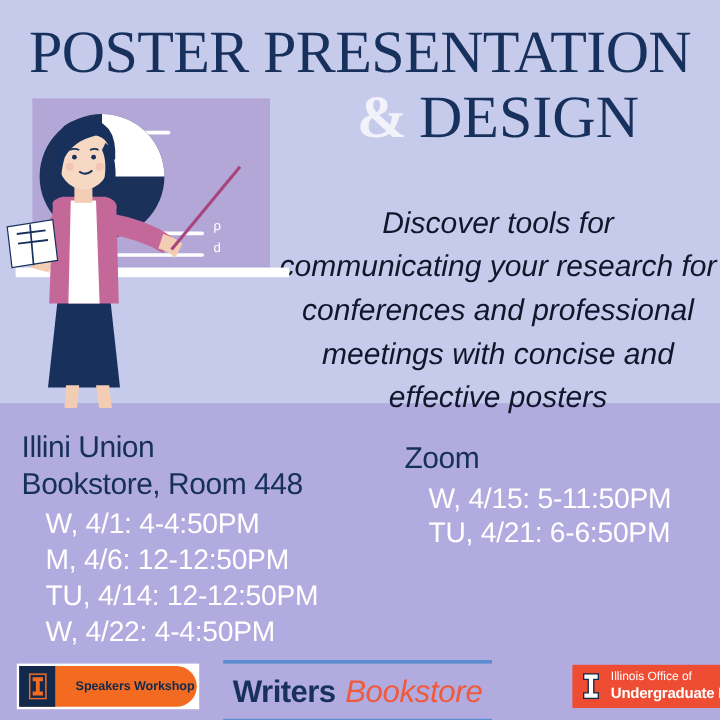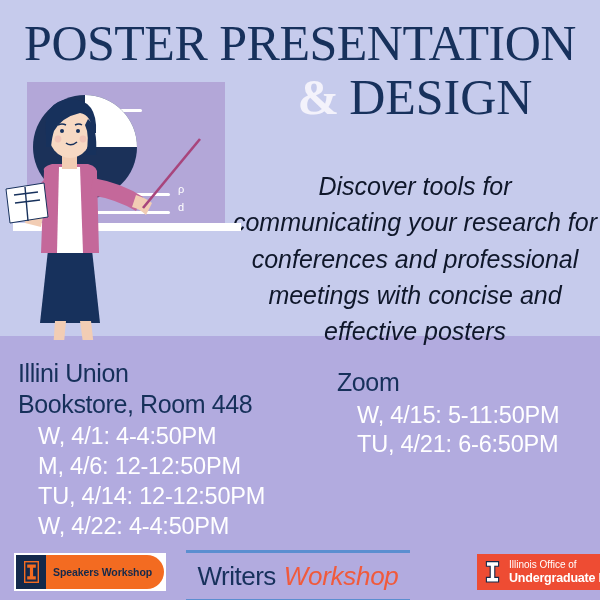--- a/index.html
+++ b/index.html
@@ -71,30 +71,30 @@
   .sp-inner{
     position:relative;width:100%;height:100%;
     background:#f36b21;border-radius:0 17px 17px 0;
     display:flex;align-items:center;
   }
   .sp-block{
     width:30px;height:100%;background:#13294b;
     display:flex;align-items:center;justify-content:center;flex:none;
   }
   .sp-text{
-    color:#13294b;font-size:10.5px;font-weight:700;margin-left:7px;
+    color:#13294b;font-size:10.5px;font-weight:700;margin-left:17px;
     white-space:nowrap;letter-spacing:-0.1px;
   }
 
   .logo-writers{
     position:absolute;left:186px;top:2px;width:224px;height:46px;
     border-top:3px solid #5b8ed0;border-bottom:3px solid #5b8ed0;
     display:flex;align-items:center;justify-content:center;
   }
-  .wr-1{color:#17315c;font-size:26px;font-weight:400;letter-spacing:-0.5px;}
+  .wr-1{color:#17315c;font-size:26px;font-weight:700;letter-spacing:-0.5px;}
   .wr-2{color:#f05a3c;font-size:26px;font-style:italic;margin-left:8px;letter-spacing:-0.3px;}
 
   .logo-our{
     position:absolute;left:429px;top:6px;width:163px;height:36px;
     background:#ee4c33;display:flex;align-items:center;margin-left:48px;
   }
   .our-i{width:26px;height:100%;display:flex;align-items:center;justify-content:center;flex:none;margin-left:2px;}
   .our-txt{margin-left:4px;color:#fff;line-height:1.12;}
   .our-l1{font-size:10px;font-weight:400;white-space:nowrap;}
   .our-l2{font-size:12.5px;font-weight:700;white-space:nowrap;letter-spacing:-0.2px;}
@@ -210,21 +210,21 @@
             <rect x="0.7" y="0.7" width="13.6" height="20.6" fill="none" stroke="#f36b21" stroke-width="1.4"></rect>
             <path d="M3.2 3.4 h8.6 v3.3 h-2.7 v8.6 h2.7 v3.3 h-8.6 v-3.3 h2.7 v-8.6 h-2.7 z" fill="#f36b21"></path>
           </svg>
         </div>
         <span class="sp-text">Speakers Workshop</span>
       </div>
     </div>
 
     <div class="logo-writers">
       <span class="wr-1">Writers</span>
-      <span class="wr-2">Workshop</span>
+      <span class="wr-2">Bookstore</span>
     </div>
 
     <div class="logo-our">
       <div class="our-i">
         <svg class="i-glyph" width="17" height="24" viewBox="0 0 17 24">
           <path d="M2.4 1.6 h12.2 v4.6 h-3.8 v11.2 h3.8 v4.6 h-12.2 v-4.6 h3.8 v-11.2 h-3.8 z" fill="#ffffff" stroke="#13294b" stroke-width="1.1"></path>
         </svg>
       </div>
       <div class="our-txt">
         <div class="our-l1">Illinois Office of</div>

